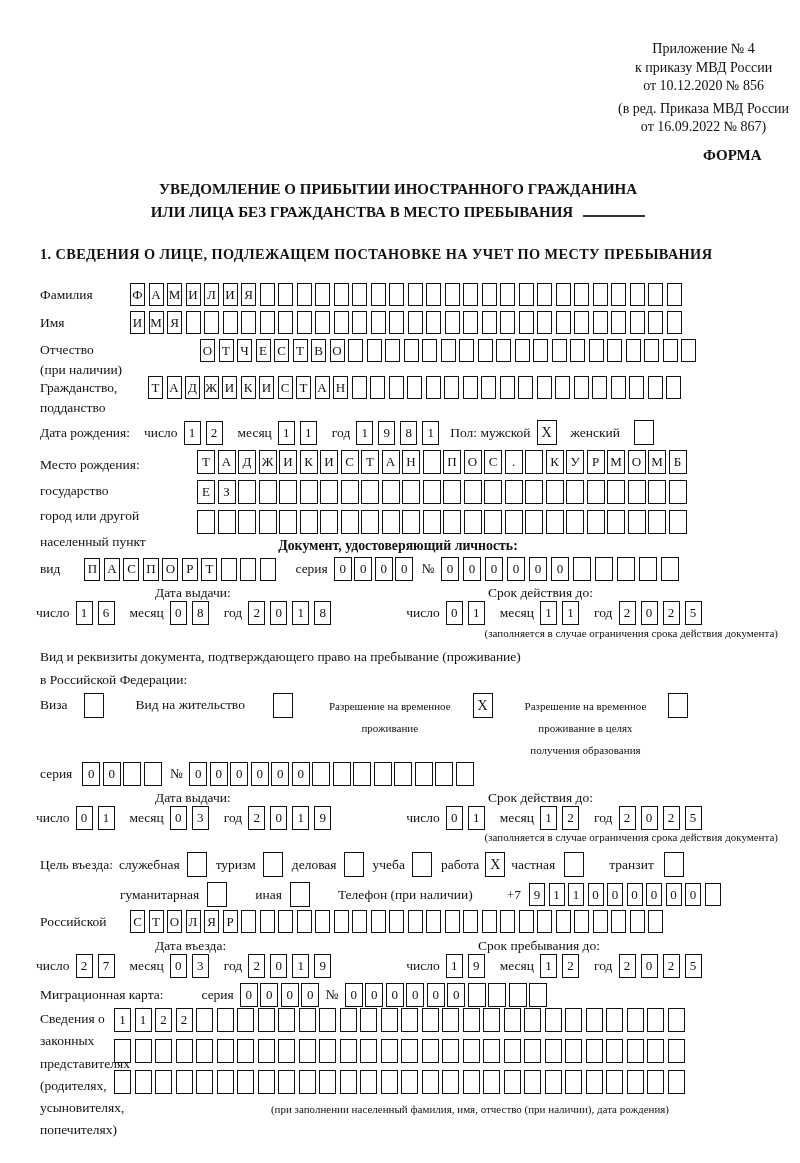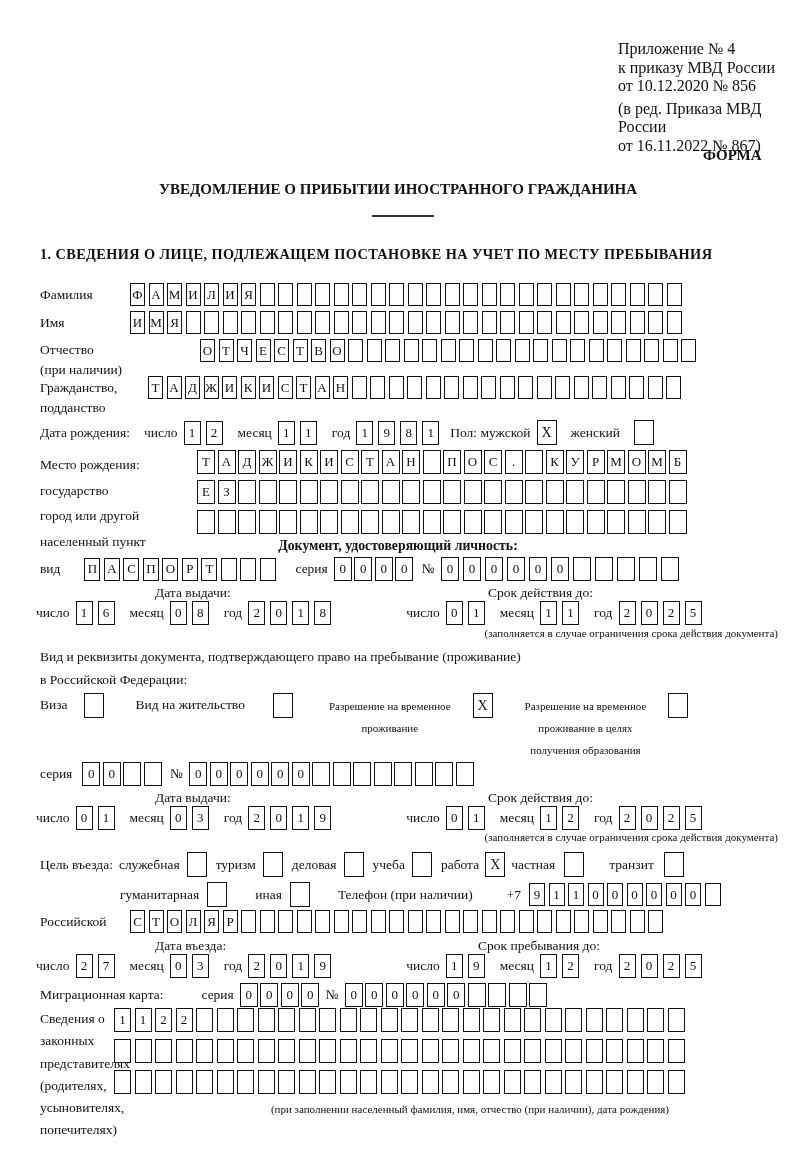--- a/index.html
+++ b/index.html
@@ -13,43 +13,43 @@
         display:inline-flex;align-items:center;justify-content:center;font-size:13px;background:#fff;}
   .p23 .cell{width:16px;margin-right:3.5px;}
   .p24 .cell{width:18px;height:24px;margin-right:2.5px;}
   .p25 .cell{width:18.5px;height:24px;margin-right:3.5px;}
   .rep .cell{width:17px;height:24px;margin-right:3.5px;}
   .dts .cell{width:17px;height:24px;margin-right:5px;}
   .chk{box-sizing:border-box;flex:none;width:20px;height:25px;border:1.6px solid #111;display:inline-flex;
        align-items:center;justify-content:center;font-size:14px;background:#fff;}
   .dlbl{margin:0 6px 0 10px;font-size:13.5px;white-space:nowrap;}
   .hdr2{font-size:13.5px;}
-  .appx{font-size:16px;line-height:18.5px;}
+  .appx{font-size:14px;line-height:18.5px;text-align:center;}
   .center{width:796px;text-align:center;}
   .ulin{display:inline-block;width:62px;border-bottom:2px solid #333;height:12px;margin-left:10px;}
   .optlbl{font-size:13.5px;white-space:nowrap;}
   .mlopt{text-align:center;font-size:11px;line-height:22px;}
   .vflex{display:flex;align-items:flex-start;gap:12px;}
 </style>
 </head>
 <body>
 
 <div class="abs appx" style="left:618px;top:40px;">
   <div>Приложение № 4</div>
   <div>к приказу МВД России</div>
   <div>от 10.12.2020 № 856</div>
   <div style="margin-top:4px;">(в ред. Приказа МВД России</div>
-  <div>от 16.11.2022 № 867)</div>
+  <div>от 16.09.2022 № 867)</div>
 </div>
 
 <div class="abs b" style="left:703px;top:147px;font-size:15px;">ФОРМА</div>
 
 <div class="abs center b" style="top:181px;font-size:15px;">УВЕДОМЛЕНИЕ О ПРИБЫТИИ ИНОСТРАННОГО ГРАЖДАНИНА</div>
 <div class="abs center b" style="top:203px;font-size:15px;">
-  <span class="ulin"></span>
+  <span>ИЛИ ЛИЦА БЕЗ ГРАЖДАНСТВА В МЕСТО ПРЕБЫВАНИЯ</span><span class="ulin"></span>
 </div>
 
 <div class="abs b" style="left:40px;top:246px;font-size:14.3px;letter-spacing:0.4px;">1. СВЕДЕНИЯ О ЛИЦЕ, ПОДЛЕЖАЩЕМ ПОСТАНОВКЕ НА УЧЕТ ПО МЕСТУ ПРЕБЫВАНИЯ</div>
 
 <div class="abs lbl" style="left:40px;top:287px;">Фамилия</div>
 <div class="abs boxrow" style="left:130px;top:283px;">
     <span class="cell">Ф</span>
     <span class="cell">А</span>
     <span class="cell">М</span>
     <span class="cell">И</span>

